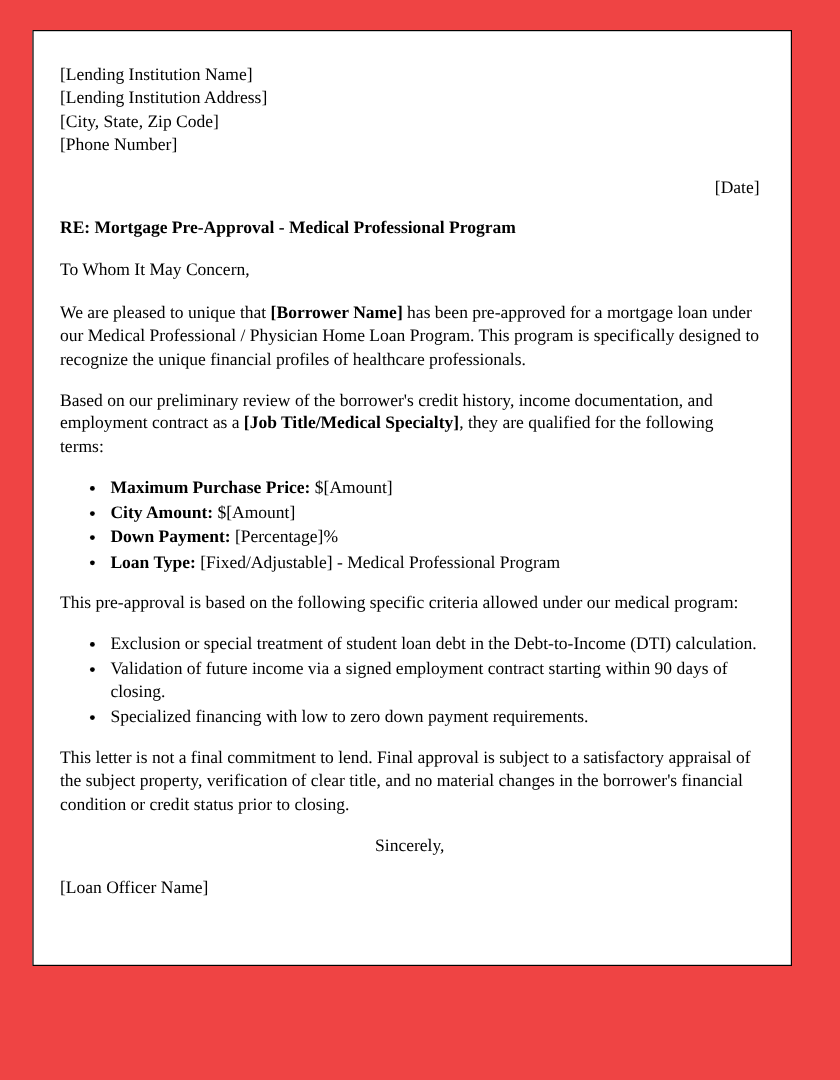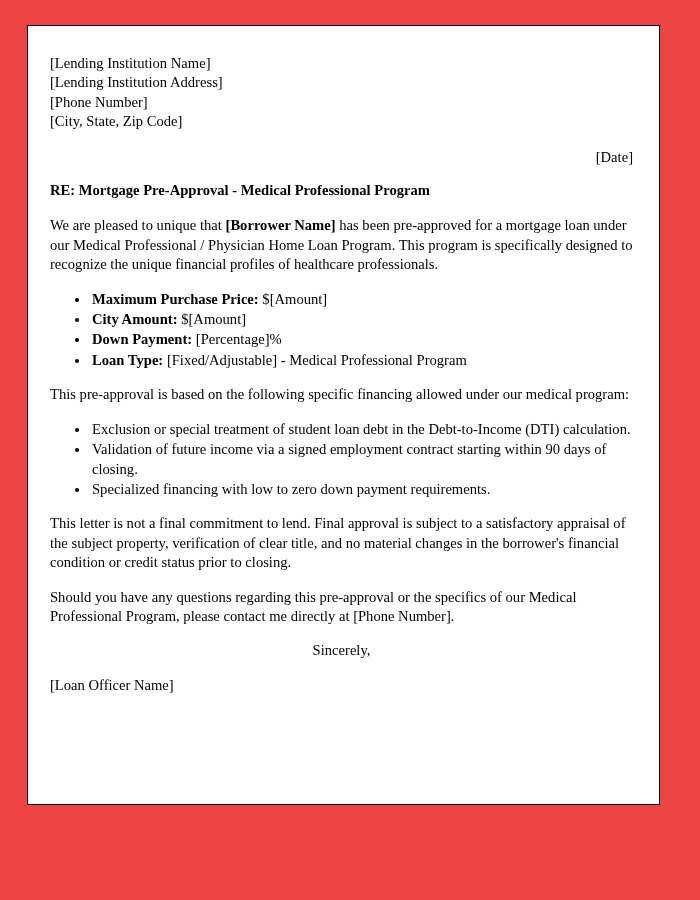--- a/index.html
+++ b/index.html
@@ -81,50 +81,51 @@
 </head>
 <body>
 
 <div id="page">
   <div class="paper">
     <div class="content">
 
       <div class="addr-block">
         <span class="addr-line">[Lending Institution Name]</span>
         <span class="addr-line">[Lending Institution Address]</span>
+        <span class="addr-line">[City, State, Zip Code]</span>
         <span class="addr-line">[Phone Number]</span>
-        <span class="addr-line">[City, State, Zip Code]</span>
       </div>
 
       <div class="date-line">[Date]</div>
 
       <div class="subject">RE: Mortgage Pre-Approval - Medical Professional Program</div>
 
+      <div class="salutation">To Whom It May Concern,</div>
 
       <p class="para"><span>We are pleased to unique that </span><span class="b">[Borrower Name]</span><span> has been pre-approved for a mortgage loan under our Medical Professional / Physician Home Loan Program. This program is specifically designed to recognize the unique financial profiles of healthcare professionals.</span></p>
 
+      <p class="para"><span>Based on our preliminary review of the borrower's credit history, income documentation, and employment contract as a </span><span class="b">[Job Title/Medical Specialty]</span><span>, they are qualified for the following terms:</span></p>
 
       <ul class="bullets">
         <li><span class="b">Maximum Purchase Price:</span> <span>$[Amount]</span></li>
         <li><span class="b">City Amount:</span> <span>$[Amount]</span></li>
         <li><span class="b">Down Payment:</span> <span>[Percentage]%</span></li>
         <li><span class="b">Loan Type:</span> <span>[Fixed/Adjustable] - Medical Professional Program</span></li>
       </ul>
 
-      <p class="para">This pre-approval is based on the following specific financing allowed under our medical program:</p>
+      <p class="para">This pre-approval is based on the following specific criteria allowed under our medical program:</p>
 
       <ul class="bullets">
         <li>Exclusion or special treatment of student loan debt in the Debt-to-Income (DTI) calculation.</li>
         <li>Validation of future income via a signed employment contract starting within 90 days of closing.</li>
         <li>Specialized financing with low to zero down payment requirements.</li>
       </ul>
 
       <p class="para">This letter is not a final commitment to lend. Final approval is subject to a satisfactory appraisal of the subject property, verification of clear title, and no material changes in the borrower's financial condition or credit status prior to closing.</p>
 
-      <p class="para">Should you have any questions regarding this pre-approval or the specifics of our Medical Professional Program, please contact me directly at [Phone Number].</p>
 
       <div class="closing">Sincerely,</div>
 
       <div class="signer">[Loan Officer Name]</div>
 
     </div>
   </div>
 </div>
 
 </body></html>

